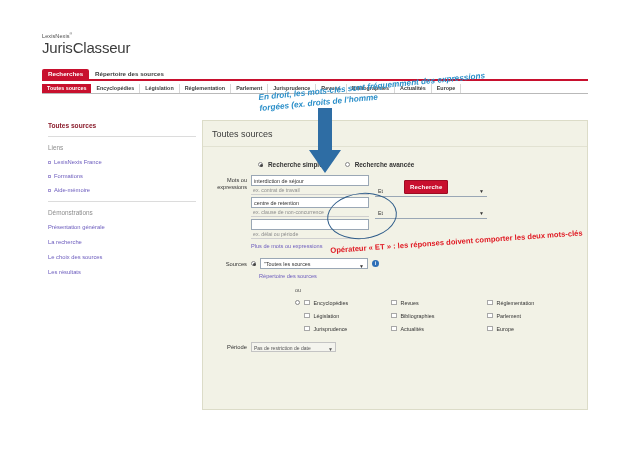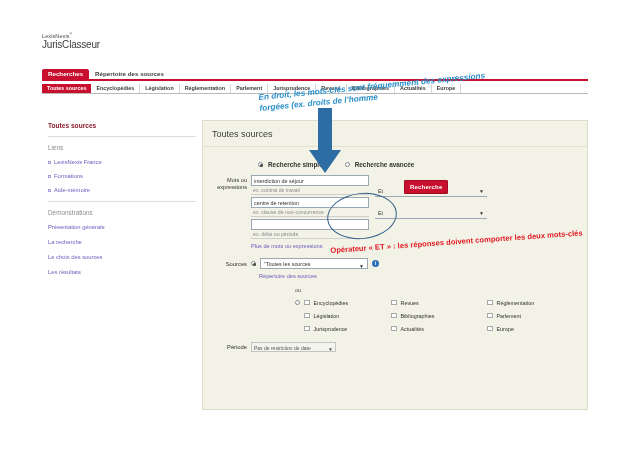--- a/index.html
+++ b/index.html
@@ -12,21 +12,21 @@
     color:#333333;
     position:relative;
     overflow:hidden;
   }
   .page { position:absolute; inset:0; background:#fff; }
 
   
   .logo { position:absolute; left:42px; top:33px; line-height:1.05; color:#4a4a4a; }
   .logo .l1 { font-size:5.5px; letter-spacing:.1px; }
   .logo .l1 sup { font-size:3.5px; }
-  .logo .l2 { font-size:10px; color:#3b3b3b; letter-spacing:-.2px; }
+  .logo .l2 { font-size:15px; color:#3b3b3b; letter-spacing:-.2px; }
 
   
   .tabstrip1 { position:absolute; left:42px; top:69px; width:546px; height:12px;
                border-bottom:2px solid #c8102e; display:flex; align-items:flex-end; }
   .tab1 { font-size:6.2px; font-weight:bold; padding:2px 6px 2px 6px; line-height:1;
           color:#3b3b3b; }
   .tab1.active { background:#c8102e; color:#ffffff; border-radius:2px 2px 0 0; }
 
   
   .tabstrip2 { position:absolute; left:42px; top:83px; width:546px; height:11px;

